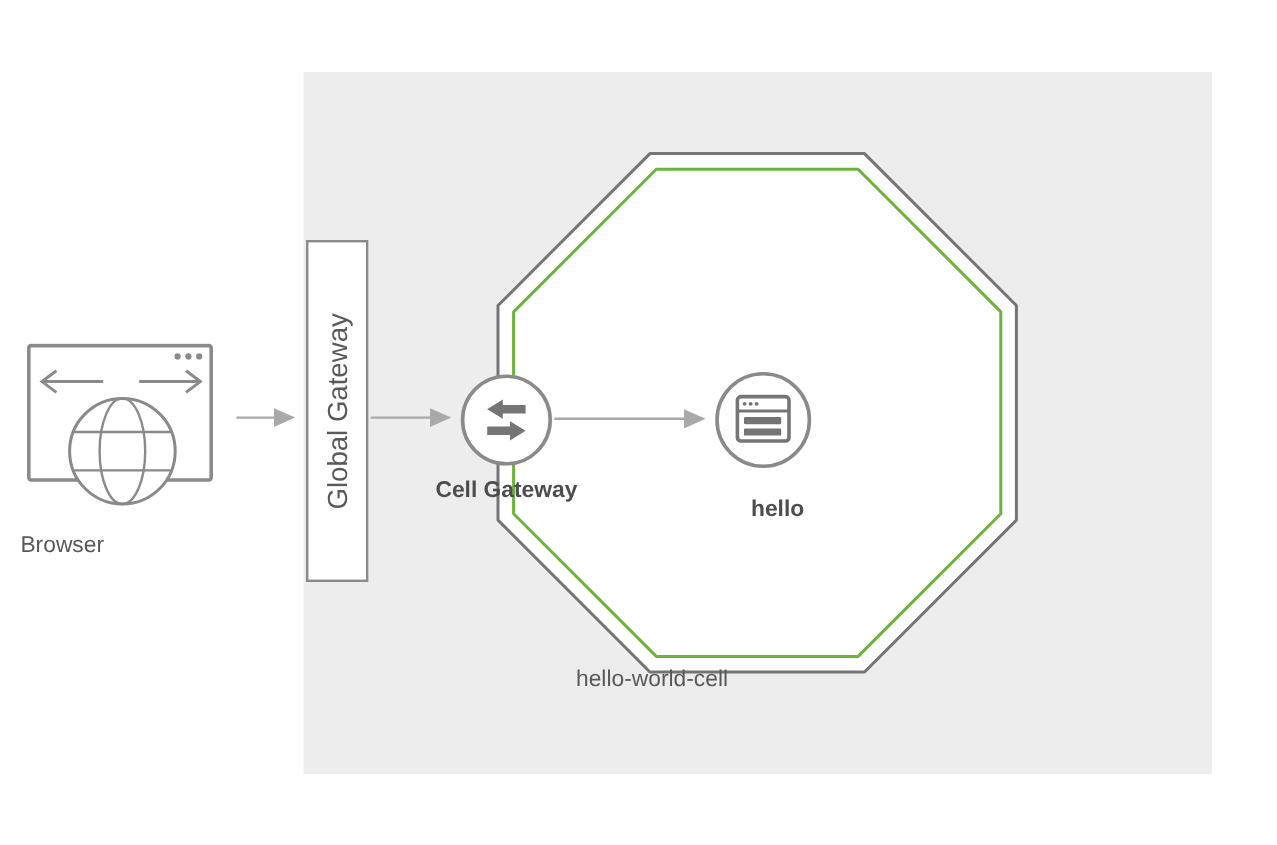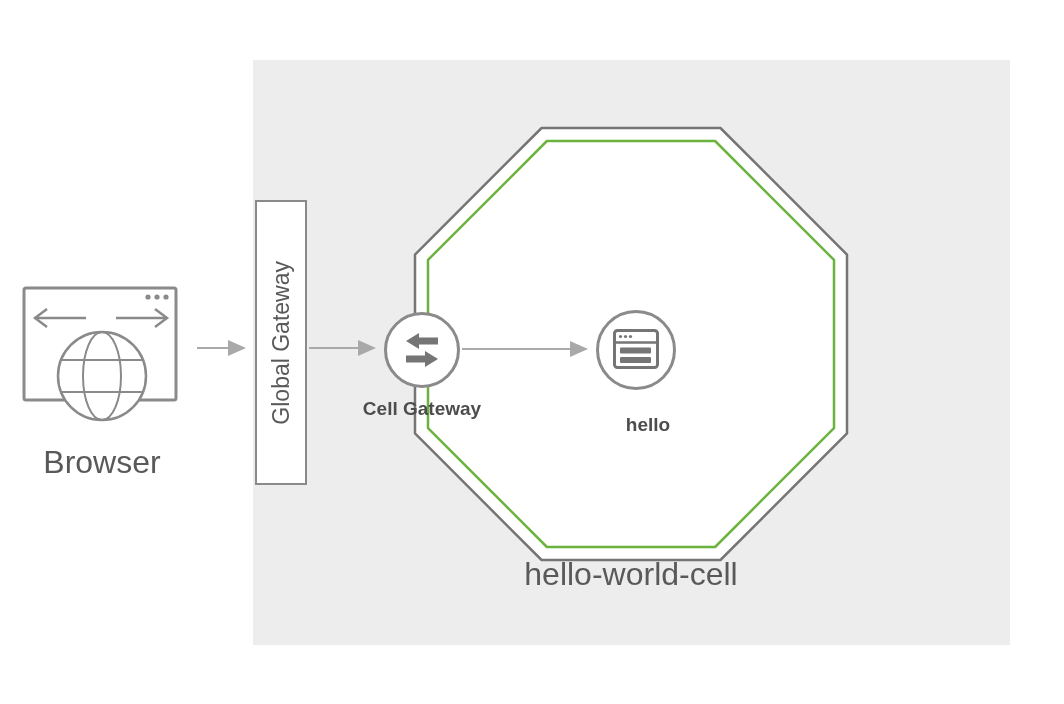--- a/index.html
+++ b/index.html
@@ -78,22 +78,21 @@
     text-align: center;
     font-weight: bold;
     font-size: 19px;
     color: var(--node-label-text, #4d4d4d);
   }
   .cell-gateway-label { left: 347px; top: 398px; width: 150px; }
   .hello-label { left: 588px; top: 414px; width: 120px; }
 
   .big-label {
     position: absolute;
-    text-align: center;
-    font-size: 32px;
+    font-size: 19px;
     color: var(--label-text, #595959);
   }
   .browser-label { left: 17px; top: 444px; width: 170px; }
   .cell-name-label { left: 480px; top: 556px; width: 302px; }
 </style>
 </head>
 <body>
 
 <div class="canvas">
 

